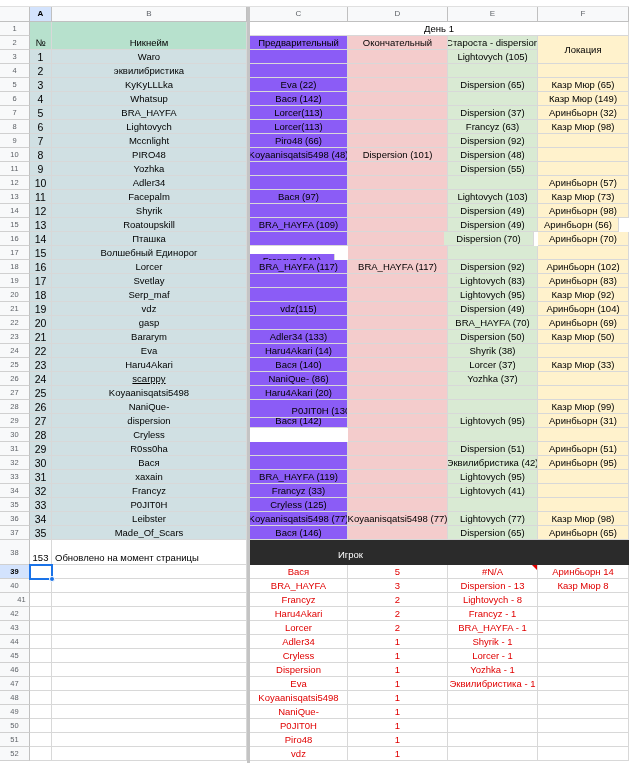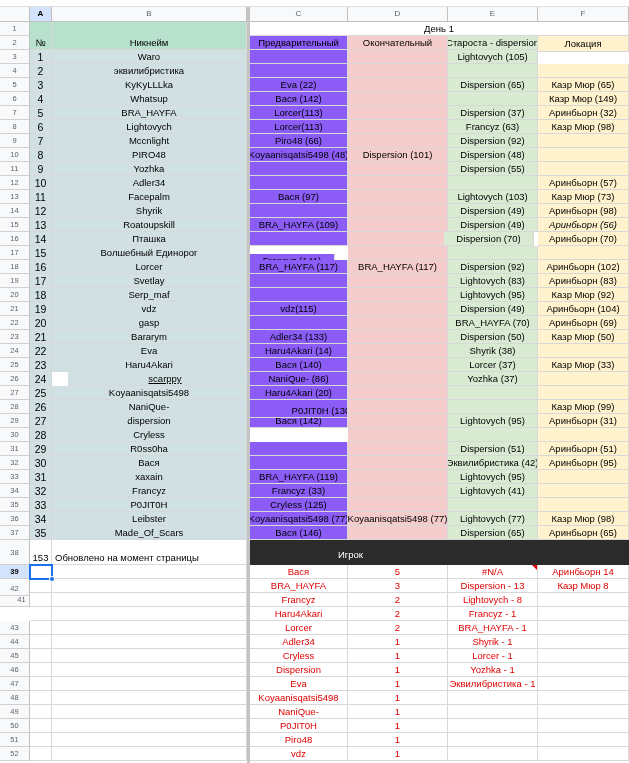--- a/index.html
+++ b/index.html
@@ -76,38 +76,38 @@
     <div class="rowhdr" style="top: 456px; height: 14px;">32</div>
     <div class="rowhdr" style="top: 470px; height: 14px;">33</div>
     <div class="rowhdr" style="top: 484px; height: 14px;">34</div>
     <div class="rowhdr" style="top: 498px; height: 14px;">35</div>
     <div class="rowhdr" style="top: 512px; height: 14px;">36</div>
     <div class="rowhdr" style="top: 526px; height: 14px;">37</div>
     <div class="rowhdr" style="top: 540px; height: 25px;">38</div>
     <div class="rowhdr sel" style="top: 565px; height: 14px;">39</div>
     <div class="rowhdr" style="top: 579px; height: 14px;">40</div>
     <div class="rowhdr" style="top: 593px; height: 14px; padding-left: 14px;">41</div>
-    <div class="rowhdr" style="top: 582px; height: 14px; text-align: right;">42</div>
+    <div class="rowhdr" style="top: 607px; height: 14px; text-align: right;">42</div>
     <div class="rowhdr" style="top: 621px; height: 14px;">43</div>
     <div class="rowhdr" style="top: 635px; height: 14px;">44</div>
     <div class="rowhdr" style="top: 649px; height: 14px;">45</div>
     <div class="rowhdr" style="top: 663px; height: 14px;">46</div>
     <div class="rowhdr" style="top: 677px; height: 14px;">47</div>
     <div class="rowhdr" style="top: 691px; height: 14px;">48</div>
     <div class="rowhdr" style="top: 705px; height: 14px;">49</div>
     <div class="rowhdr" style="top: 719px; height: 14px;">50</div>
     <div class="rowhdr" style="top: 733px; height: 14px;">51</div>
     <div class="rowhdr" style="top: 747px; height: 14px;">52</div>
     <div class="cell bg-hdrgreen bottom" style="left: 30px; top: 22px; width: 22px; height: 28px;">№</div>
     <div class="cell bg-hdrgreen bottom" style="left: 52px; top: 22px; width: 195px; height: 28px;">Никнейм</div>
     <div class="cell " style="left: 250px; top: 22px; width: 379px; height: 14px;">День 1</div>
     <div class="cell bg-c" style="left: 250px; top: 36px; width: 98px; height: 14px;">Предварительный</div>
     <div class="cell bg-d" style="left: 348px; top: 36px; width: 100px; height: 14px;">Окончательный</div>
     <div class="cell bg-e" style="left: 448px; top: 36px; width: 90px; height: 14px;">Староста - dispersion</div>
-    <div class="cell bg-f" style="left: 538px; top: 36px; width: 91px; height: 16px;">Локация</div>
+    <div class="cell bg-f" style="left: 538px; top: 36px; width: 91px; height: 28px;">Локация</div>
     <div class="cell bg-num" style="left: 30px; top: 50px; width: 22px; height: 14px; font-size: 10.5px;">1</div>
     <div class="cell bg-num" style="left: 52px; top: 50px; width: 195px; height: 14px;">Waro</div>
     <div class="cell bg-c" style="left: 250px; top: 50px; width: 98px; height: 14px;"></div>
     <div class="cell bg-d" style="left: 348px; top: 50px; width: 100px; height: 14px;"></div>
     <div class="cell bg-e" style="left: 448px; top: 50px; width: 90px; height: 14px;">Lightovych (105)</div>
     <div class="cell bg-f" style="left: 538px; top: 50px; width: 91px; height: 14px; margin-top: 28px;">Аринбьорн (59)</div>
     <div class="cell bg-num" style="left: 30px; top: 64px; width: 22px; height: 14px; font-size: 10.5px;">2</div>
     <div class="cell bg-num" style="left: 52px; top: 64px; width: 195px; height: 14px;">эквилибристика</div>
     <div class="cell bg-c" style="left: 250px; top: 64px; width: 98px; height: 14px;"></div>
     <div class="cell bg-d" style="left: 348px; top: 64px; width: 100px; height: 14px;"></div>
@@ -171,21 +171,21 @@
     <div class="cell bg-num" style="left: 52px; top: 204px; width: 195px; height: 14px;">Shyrik</div>
     <div class="cell bg-c" style="left: 250px; top: 204px; width: 98px; height: 14px;"></div>
     <div class="cell bg-d" style="left: 348px; top: 204px; width: 100px; height: 14px;"></div>
     <div class="cell bg-e" style="left: 448px; top: 204px; width: 90px; height: 14px;">Dispersion (49)</div>
     <div class="cell bg-f" style="left: 538px; top: 204px; width: 91px; height: 14px;">Аринбьорн (98)</div>
     <div class="cell bg-num" style="left: 30px; top: 218px; width: 22px; height: 14px; font-size: 10.5px;">13</div>
     <div class="cell bg-num" style="left: 52px; top: 218px; width: 195px; height: 14px;">Roatoupskill</div>
     <div class="cell bg-c" style="left: 250px; top: 218px; width: 98px; height: 14px;">BRA_HAYFA (109)</div>
     <div class="cell bg-d" style="left: 348px; top: 218px; width: 100px; height: 14px;"></div>
     <div class="cell bg-e" style="left: 448px; top: 218px; width: 90px; height: 14px;">Dispersion (49)</div>
-    <div class="cell bg-f" style="left: 538px; top: 218px; width: 91px; height: 14px; font-style: italic;">Аринбьорн (56)</div>
+    <div class="cell bg-f" style="left: 538px; top: 218px; width: 81px; height: 14px;">Аринбьорн (56)</div>
     <div class="cell bg-num" style="left: 30px; top: 232px; width: 22px; height: 14px; font-size: 10.5px;">14</div>
     <div class="cell bg-num" style="left: 52px; top: 232px; width: 195px; height: 14px;">Пташка</div>
     <div class="cell bg-c" style="left: 250px; top: 232px; width: 98px; height: 14px;"></div>
     <div class="cell bg-d" style="left: 348px; top: 232px; width: 100px; height: 14px;"></div>
     <div class="cell bg-e" style="left: 444px; top: 232px; width: 90px; height: 14px;">Dispersion (70)</div>
     <div class="cell bg-f" style="left: 538px; top: 232px; width: 91px; height: 14px;">Аринбьорн (70)</div>
     <div class="cell bg-num" style="left: 30px; top: 246px; width: 22px; height: 14px; font-size: 10.5px;">15</div>
     <div class="cell bg-num" style="left: 52px; top: 246px; width: 195px; height: 14px;">Волшебный Единорог</div>
     <div class="cell bg-c" style="left: 250px; top: 254px; width: 85px; height: 14px;">Francyz (141)</div>
     <div class="cell bg-d" style="left: 348px; top: 246px; width: 100px; height: 14px;"></div>
@@ -233,21 +233,21 @@
     <div class="cell bg-d" style="left: 348px; top: 344px; width: 100px; height: 14px;"></div>
     <div class="cell bg-e" style="left: 448px; top: 344px; width: 90px; height: 14px;">Shyrik (38)</div>
     <div class="cell bg-f" style="left: 538px; top: 344px; width: 91px; height: 14px;"></div>
     <div class="cell bg-num" style="left: 30px; top: 358px; width: 22px; height: 14px; font-size: 10.5px;">23</div>
     <div class="cell bg-num" style="left: 52px; top: 358px; width: 195px; height: 14px;">Haru4Akari</div>
     <div class="cell bg-c" style="left: 250px; top: 358px; width: 98px; height: 14px;">Вася (140)</div>
     <div class="cell bg-d" style="left: 348px; top: 358px; width: 100px; height: 14px;"></div>
     <div class="cell bg-e" style="left: 448px; top: 358px; width: 90px; height: 14px;">Lorcer (37)</div>
     <div class="cell bg-f" style="left: 538px; top: 358px; width: 91px; height: 14px;">Казр Мюр (33)</div>
     <div class="cell bg-num" style="left: 30px; top: 372px; width: 22px; height: 14px; font-size: 10.5px;">24</div>
-    <div class="cell bg-num" style="left: 68px; top: 372px; width: 195px; height: 14px; text-decoration: underline;">scarppy</div>
+    <div class="cell bg-num" style="left: 52px; top: 372px; width: 195px; height: 14px; text-decoration: underline;">scarppy</div>
     <div class="cell bg-c" style="left: 250px; top: 372px; width: 98px; height: 14px;">NaniQue- (86)</div>
     <div class="cell bg-d" style="left: 348px; top: 372px; width: 100px; height: 14px;"></div>
     <div class="cell bg-e" style="left: 448px; top: 372px; width: 90px; height: 14px;">Yozhka (37)</div>
     <div class="cell bg-f" style="left: 538px; top: 372px; width: 91px; height: 14px;"></div>
     <div class="cell bg-num" style="left: 30px; top: 386px; width: 22px; height: 14px; font-size: 10.5px;">25</div>
     <div class="cell bg-num" style="left: 52px; top: 386px; width: 195px; height: 14px;">Koyaanisqatsi5498</div>
     <div class="cell bg-c" style="left: 250px; top: 386px; width: 98px; height: 14px;">Haru4Akari (20)</div>
     <div class="cell bg-d" style="left: 348px; top: 386px; width: 100px; height: 14px;"></div>
     <div class="cell bg-e" style="left: 448px; top: 386px; width: 90px; height: 14px;"></div>
     <div class="cell bg-f" style="left: 538px; top: 386px; width: 91px; height: 14px;"></div>

